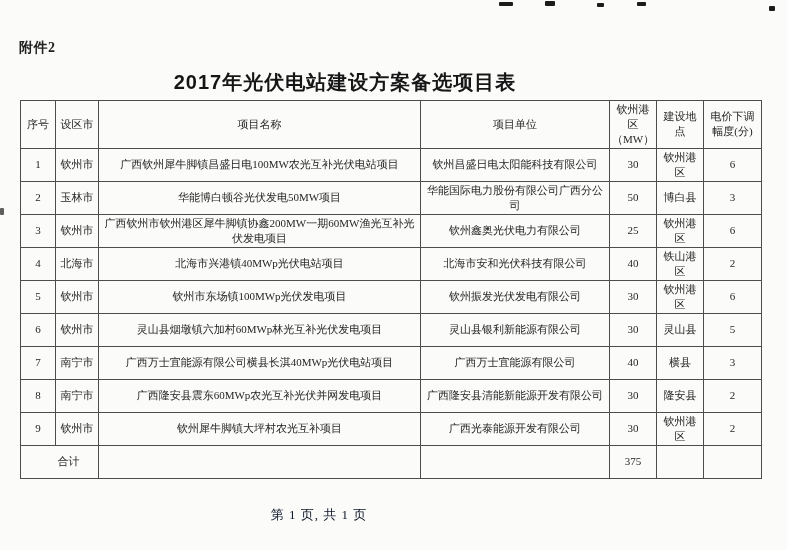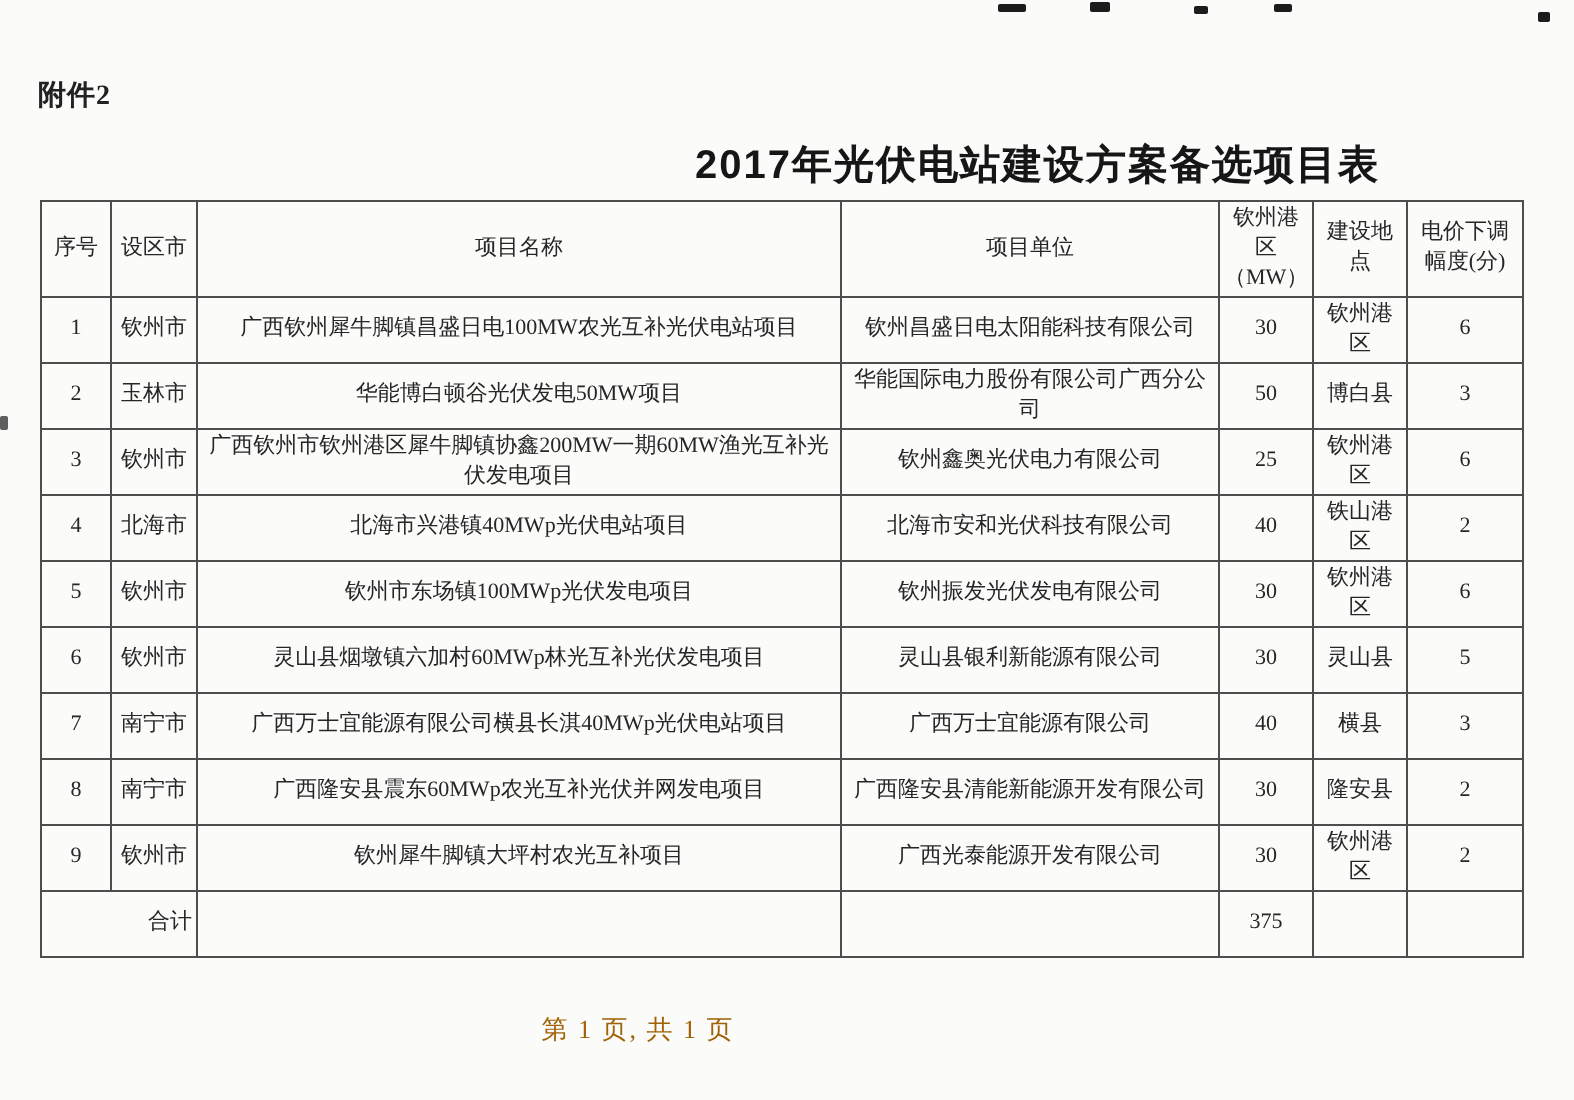--- a/index.html
+++ b/index.html
@@ -27,21 +27,21 @@
     font-size: 14px;
     font-weight: 700;
     letter-spacing: 0.5px;
     color: #222;
   }
   .doc-title {
     position: absolute;
     top: 69px;
     left: 0;
     width: 690px;
-    text-align: right;
+    text-align: center;
     font-family: "Liberation Sans", sans-serif;
     font-size: 20px;
     font-weight: bold;
     letter-spacing: 1px;
     color: #161616;
   }
   table.projects {
     position: absolute;
     left: 20px;
     top: 100px;
@@ -77,21 +77,21 @@
     height: 28px;
   }
   .page-footer {
     position: absolute;
     top: 506px;
     left: 0;
     width: 638px;
     text-align: center;
     font-size: 13px;
     letter-spacing: 1px;
-    color: #a16207;
+    color: #0f172a;
   }
 </style>
 </head>
 <body>
 
 <div class="scan-artifact" style="left:499px; top:2px; width:14px; height:4px;"></div>
 <div class="scan-artifact" style="left:545px; top:1px; width:10px; height:5px;"></div>
 <div class="scan-artifact" style="left:597px; top:3px; width:7px; height:4px;"></div>
 <div class="scan-artifact" style="left:637px; top:2px; width:9px; height:4px;"></div>
 <div class="scan-artifact" style="left:769px; top:6px; width:6px; height:5px;"></div>
@@ -198,21 +198,21 @@
     <tr>
       <td>9</td>
       <td>钦州市</td>
       <td class="cell-left">钦州犀牛脚镇大坪村农光互补项目</td>
       <td class="cell-left">广西光泰能源开发有限公司</td>
       <td>30</td>
       <td>钦州港区</td>
       <td>2</td>
     </tr>
     <tr class="total-row">
-      <td colspan="2" style="text-align:right; padding-left:20px;">合计</td>
+      <td colspan="2" style="text-align:center; padding-left:20px;">合计</td>
       <td></td>
       <td></td>
       <td>375</td>
       <td></td>
       <td></td>
     </tr>
   </tbody>
 </table>
 
 <div class="page-footer">第 1 页, 共 1 页</div>

